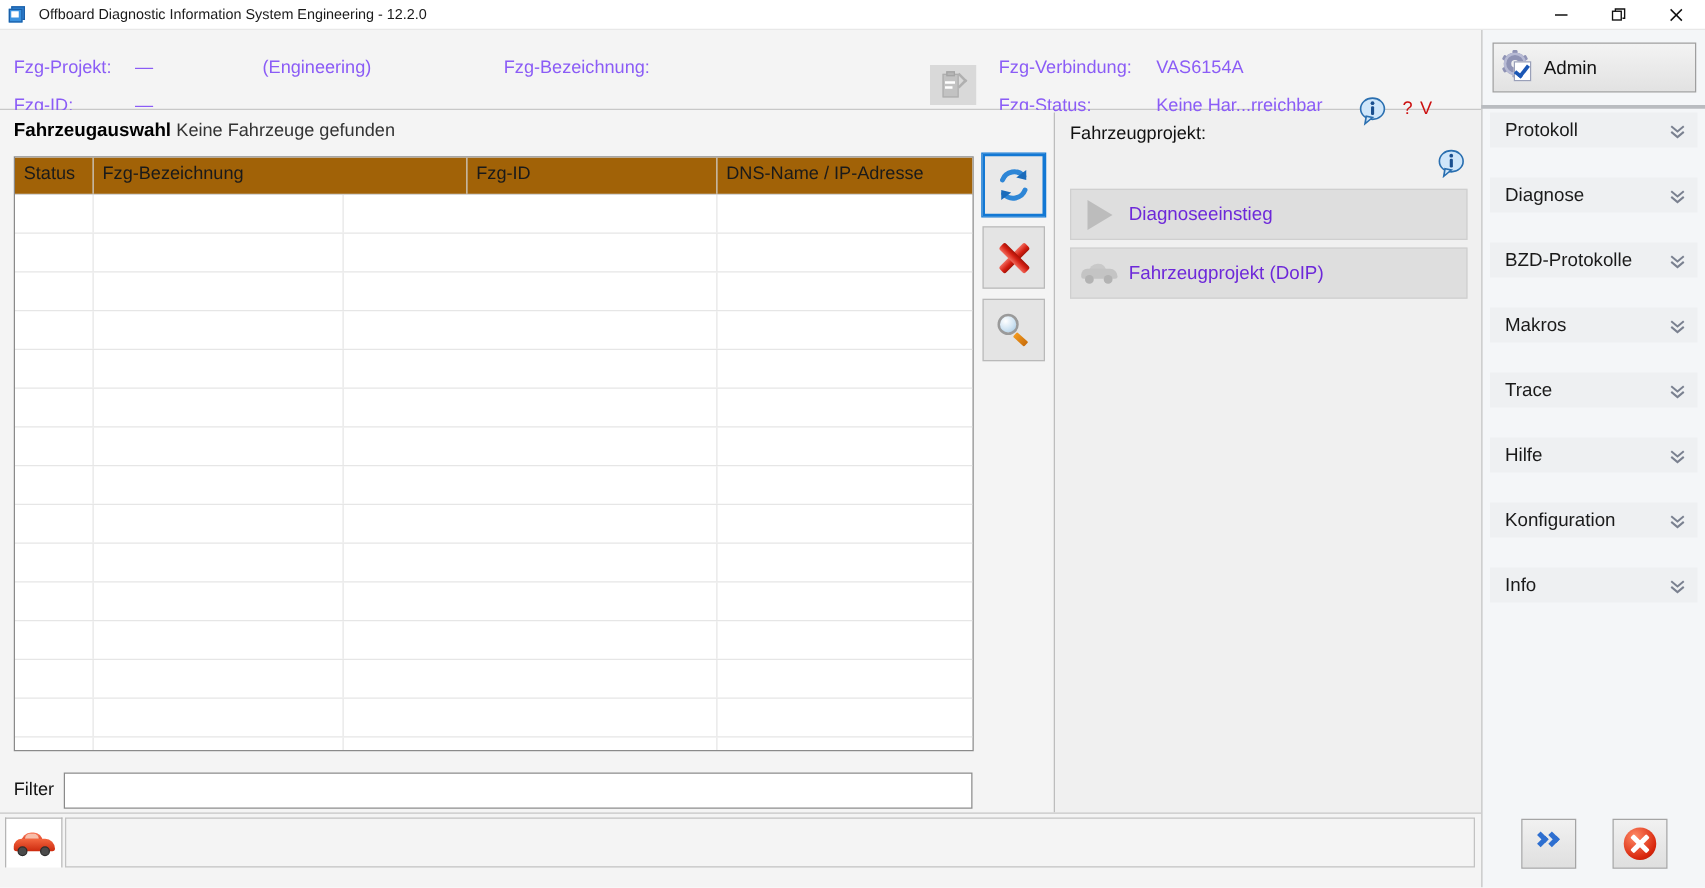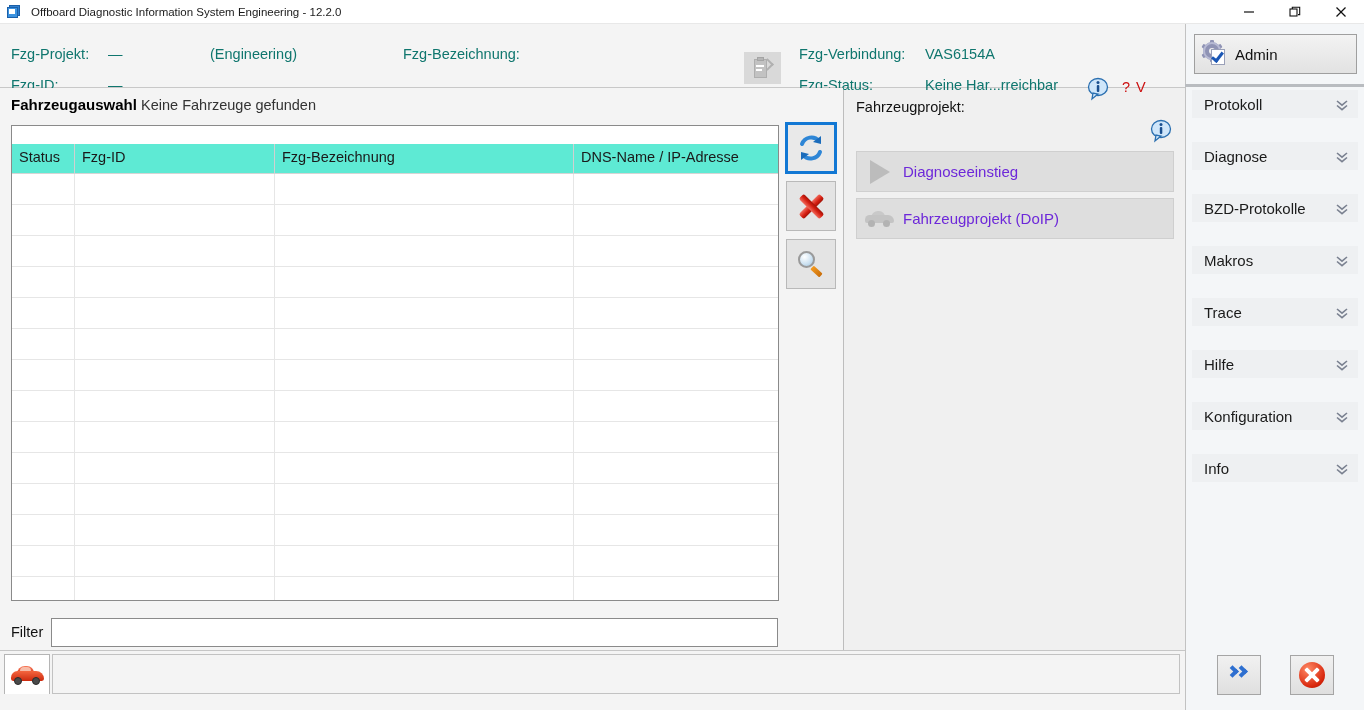--- a/index.html
+++ b/index.html
@@ -28,21 +28,21 @@
   .winbtns { margin-left:auto; display:flex; height:24px; }
   .winbtn { width:46px; height:24px; display:flex; align-items:center; justify-content:center;
      font-size:12px; color:#111; }
   .winbtn svg { display:block; }
 
   
   .header {
     position:absolute; left:0; top:24px; width:1185px; height:64px;
     background:#f4f4f4; border-bottom:1px solid #c8c8c8;
   }
-  .hrow { position:absolute; font-size:14.5px; color:#0f766e; white-space:nowrap; }
+  .hrow { position:absolute; font-size:14.5px; color:#8b5cf6; white-space:nowrap; }
   .lbl-proj   { left:11px;  top:30px; }
   .val-proj   { left:108px; top:30px; }
   .lbl-eng    { left:210px; top:30px; }
   .lbl-bez    { left:403px; top:30px; }
   .lbl-id     { left:11px;  top:61px; }
   .val-id     { left:108px; top:61px; }
   .lbl-verb   { left:799px; top:30px; }
   .val-verb   { left:925px; top:30px; }
   .lbl-stat   { left:799px; top:61px; }
   .val-stat   { left:925px; top:61px; }
@@ -69,21 +69,21 @@
   
   .mainpanel { position:absolute; left:0; top:88px; width:843px; height:562px; background:#f4f4f4; }
   .section-title { position:absolute; left:11px; top:96px; font-size:15px; white-space:nowrap; }
   .section-title b { font-weight:bold; color:#000; }
   .section-title i { font-style:normal; color:#333; font-size:14.5px; }
 
   .table-wrap {
     position:absolute; left:11px; top:125px; width:768px; height:476px;
     background:#ffffff; border:1px solid #8a8a8a; overflow:hidden;
   }
-  .thead { display:flex; height:30px; background:#5eead4; border-bottom:1px solid #d5d5d5;margin-top:18px; }
+  .thead { display:flex; height:30px; background:#a16207; border-bottom:1px solid #d5d5d5; }
   .th { font-size:14.5px; color:#1a1a1a; padding:5px 0 0 7px; white-space:nowrap;
         border-right:1px solid #d0d0d0; }
   .th:last-child { border-right:none; }
   .c0 { width:63px; }
   .c1 { width:200px; }
   .c2 { width:299px; }
   .c3 { width:204px; }
   .trow { display:flex; height:31px; border-bottom:1px solid #e6e6e6; }
   .td { border-right:1px solid #e6e6e6; }
   .td:last-child { border-right:none; }
@@ -338,22 +338,22 @@
   <div class="mainpanel"></div>
 
   <div class="section-title">
     <b>Fahrzeugauswahl</b>
     <i>Keine Fahrzeuge gefunden</i>
   </div>
 
   <div class="table-wrap">
     <div class="thead">
       <div class="th c0">Status</div>
+      <div class="th c2">Fzg-Bezeichnung</div>
       <div class="th c1">Fzg-ID</div>
-      <div class="th c2">Fzg-Bezeichnung</div>
       <div class="th c3">DNS-Name / IP-Adresse</div>
     </div>
     <div id="table-body">
         <div class="trow">
           <div class="td c0"></div>
           <div class="td c1"></div>
           <div class="td c2"></div>
           <div class="td c3"></div>
         </div>
         <div class="trow">

